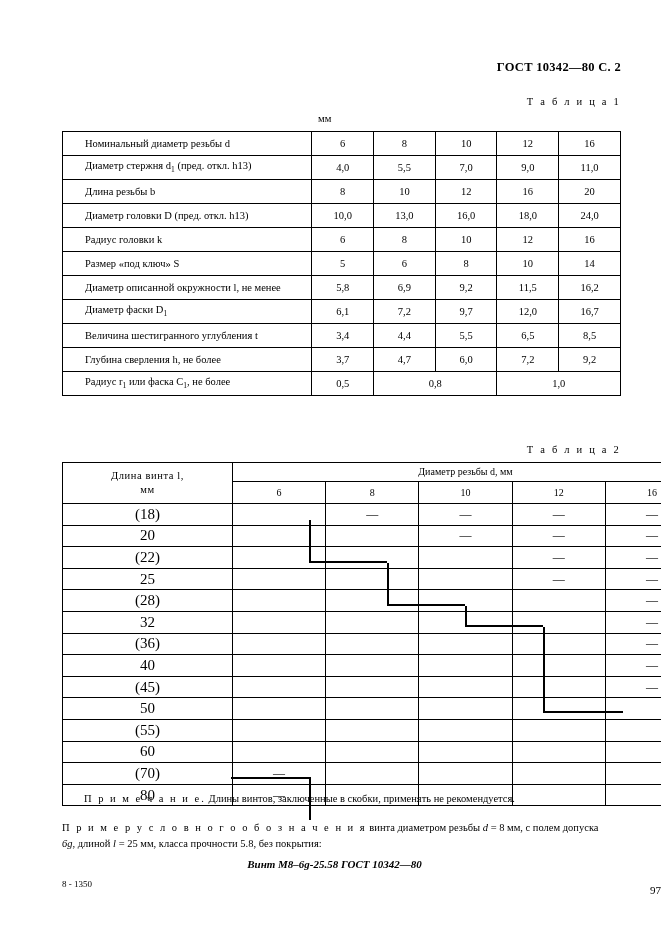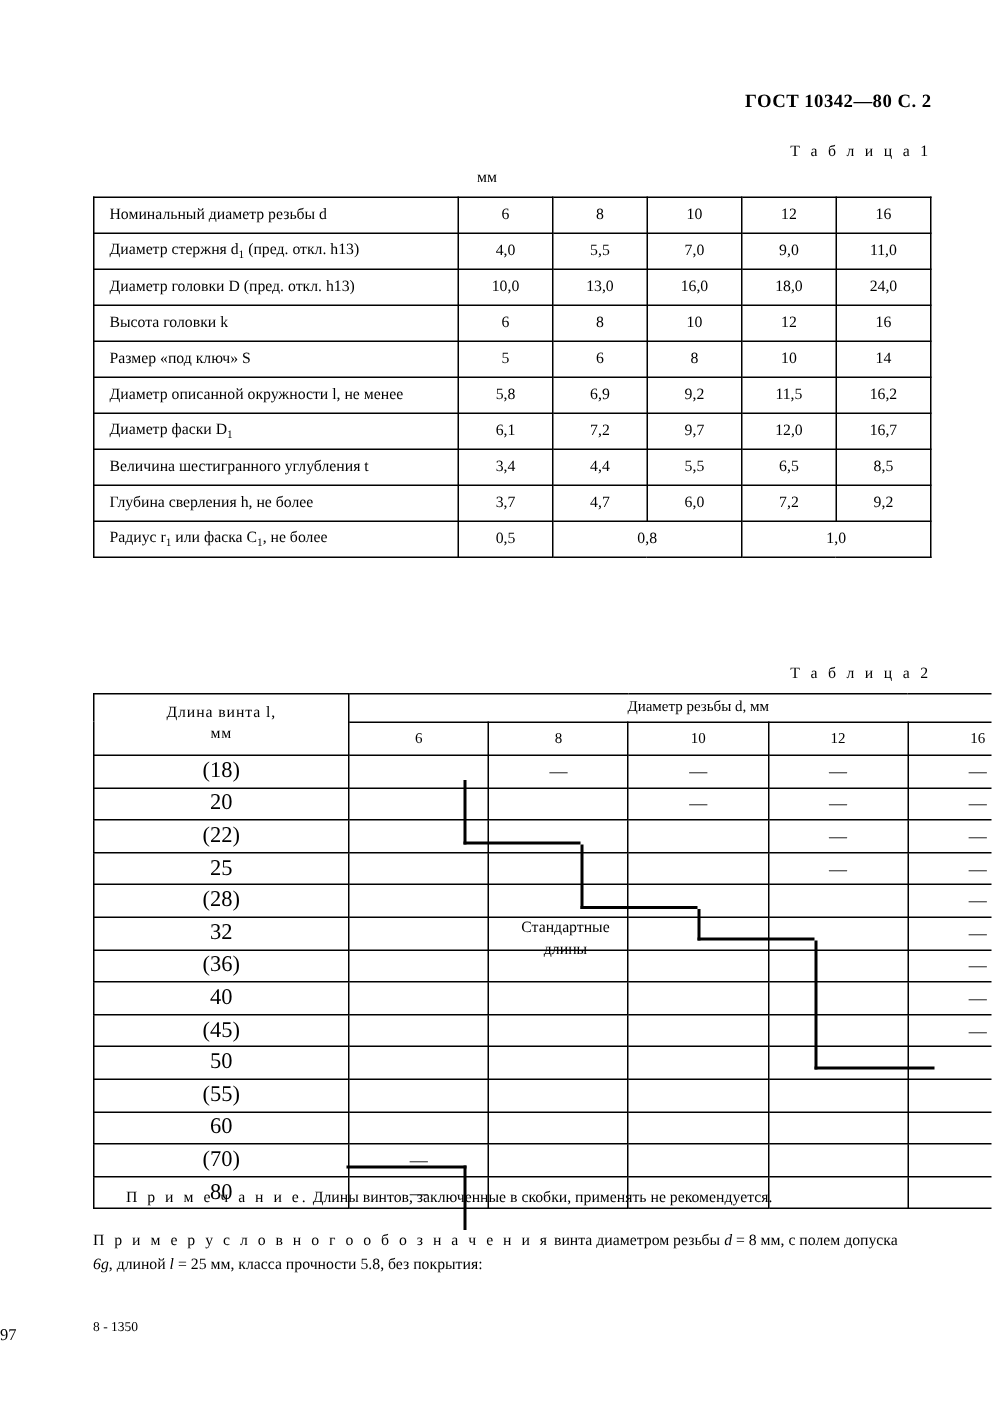--- a/index.html
+++ b/index.html
@@ -57,21 +57,21 @@
     font-size: 10.5px;
   }
   table.t1 td {
     border: 0.8px solid #000;
     height: 23px;
     padding: 0 4px;
     vertical-align: middle;
   }
   table.t1 td.label {
     text-align: left;
-    padding-left: 10px;
+    padding-left: 22px;
     width: 255px;
     margin-left: 19px;
   }
   table.t1 td.val {
     text-align: center;
     width: 60px;
   }
 
   
   .t2wrap {
@@ -153,21 +153,21 @@
   .footer-left {
     position: absolute;
     left: 62px;
     top: 879px;
     font-size: 9px;
   }
   .footer-page {
     position: absolute;
     left: 0;
     width: 661px;
-    text-align: left;
+    text-align: right;
     top: 884px;
     font-size: 11px;
   }
   i, em { font-style: italic; }
   sub { font-size: 7.5px; }
 </style>
 </head>
 <body>
 
 <div class="page">
@@ -192,29 +192,37 @@
         </tr>
         <tr>
           <td class="label">Диаметр стержня d<sub>1</sub> (пред. откл. h13)</td>
           <td class="val">4,0</td>
           <td class="val">5,5</td>
           <td class="val">7,0</td>
           <td class="val">9,0</td>
           <td class="val">11,0</td>
         </tr>
         <tr>
+          <td class="label">Длина резьбы b</td>
+          <td class="val">8</td>
+          <td class="val">10</td>
+          <td class="val">12</td>
+          <td class="val">16</td>
+          <td class="val">20</td>
+        </tr>
+        <tr>
           <td class="label">Диаметр головки D (пред. откл. h13)</td>
           <td class="val">10,0</td>
           <td class="val">13,0</td>
           <td class="val">16,0</td>
           <td class="val">18,0</td>
           <td class="val">24,0</td>
         </tr>
         <tr>
-          <td class="label">Высота головки k</td>
+          <td class="label">Радиус головки k</td>
           <td class="val">6</td>
           <td class="val">8</td>
           <td class="val">10</td>
           <td class="val">12</td>
           <td class="val">16</td>
         </tr>
         <tr>
           <td class="label">Размер «под ключ» S</td>
           <td class="val">5</td>
           <td class="val">6</td>
@@ -400,27 +408,27 @@
         <div class="step" style="left: 247px; top: 98.8px; width: 78px; height: 2.2px;"></div>
         <div class="step" style="left: 325px; top: 100.8px; width: 2.2px; height: 42.8px;"></div>
         <div class="step" style="left: 325px; top: 141.6px; width: 78px; height: 2.2px;"></div>
         <div class="step" style="left: 403px; top: 143.6px; width: 2.2px; height: 21.4px;"></div>
         <div class="step" style="left: 403px; top: 163px; width: 78px; height: 2.2px;"></div>
         <div class="step" style="left: 481px; top: 165px; width: 2.2px; height: 85.6px;"></div>
         <div class="step" style="left: 481px; top: 248.6px; width: 80px; height: 2.2px;"></div>
         <div class="step" style="left: 169px; top: 314.8px; width: 80px; height: 2.2px;"></div>
         <div class="step" style="left: 247px; top: 314.8px; width: 2.2px; height: 42.8px;"></div>
       </div>
-  <div style="position: absolute; left: 255px; top: 150px; width: 120px; text-align: center; font-size: 10.5px; line-height: 1.4;">Стандартные<br>длины</div>
     </div>
 
   <div class="note">
     <span class="sp">П р и м е ч а н и е.</span><span> Длины винтов, заключенные в скобки, применять не рекомендуется.</span>
   </div>
 
   <div class="example">
     <span class="sp">П р и м е р   у с л о в н о г о   о б о з н а ч е н и я</span><span id="extext"> винта диаметром резьбы <i>d</i> = 8 мм, с полем допуска <i>6g</i>, длиной <i>l</i> = 25 мм, класса прочности 5.8, без покрытия:</span>
+    <div class="example-center">Винт М8–6g-25.58 ГОСТ 10342—80</div>
   </div>
 
   <div class="footer-left">8 - 1350</div>
   <div class="footer-page">97</div>
 
 </div>
 
 </body></html>

